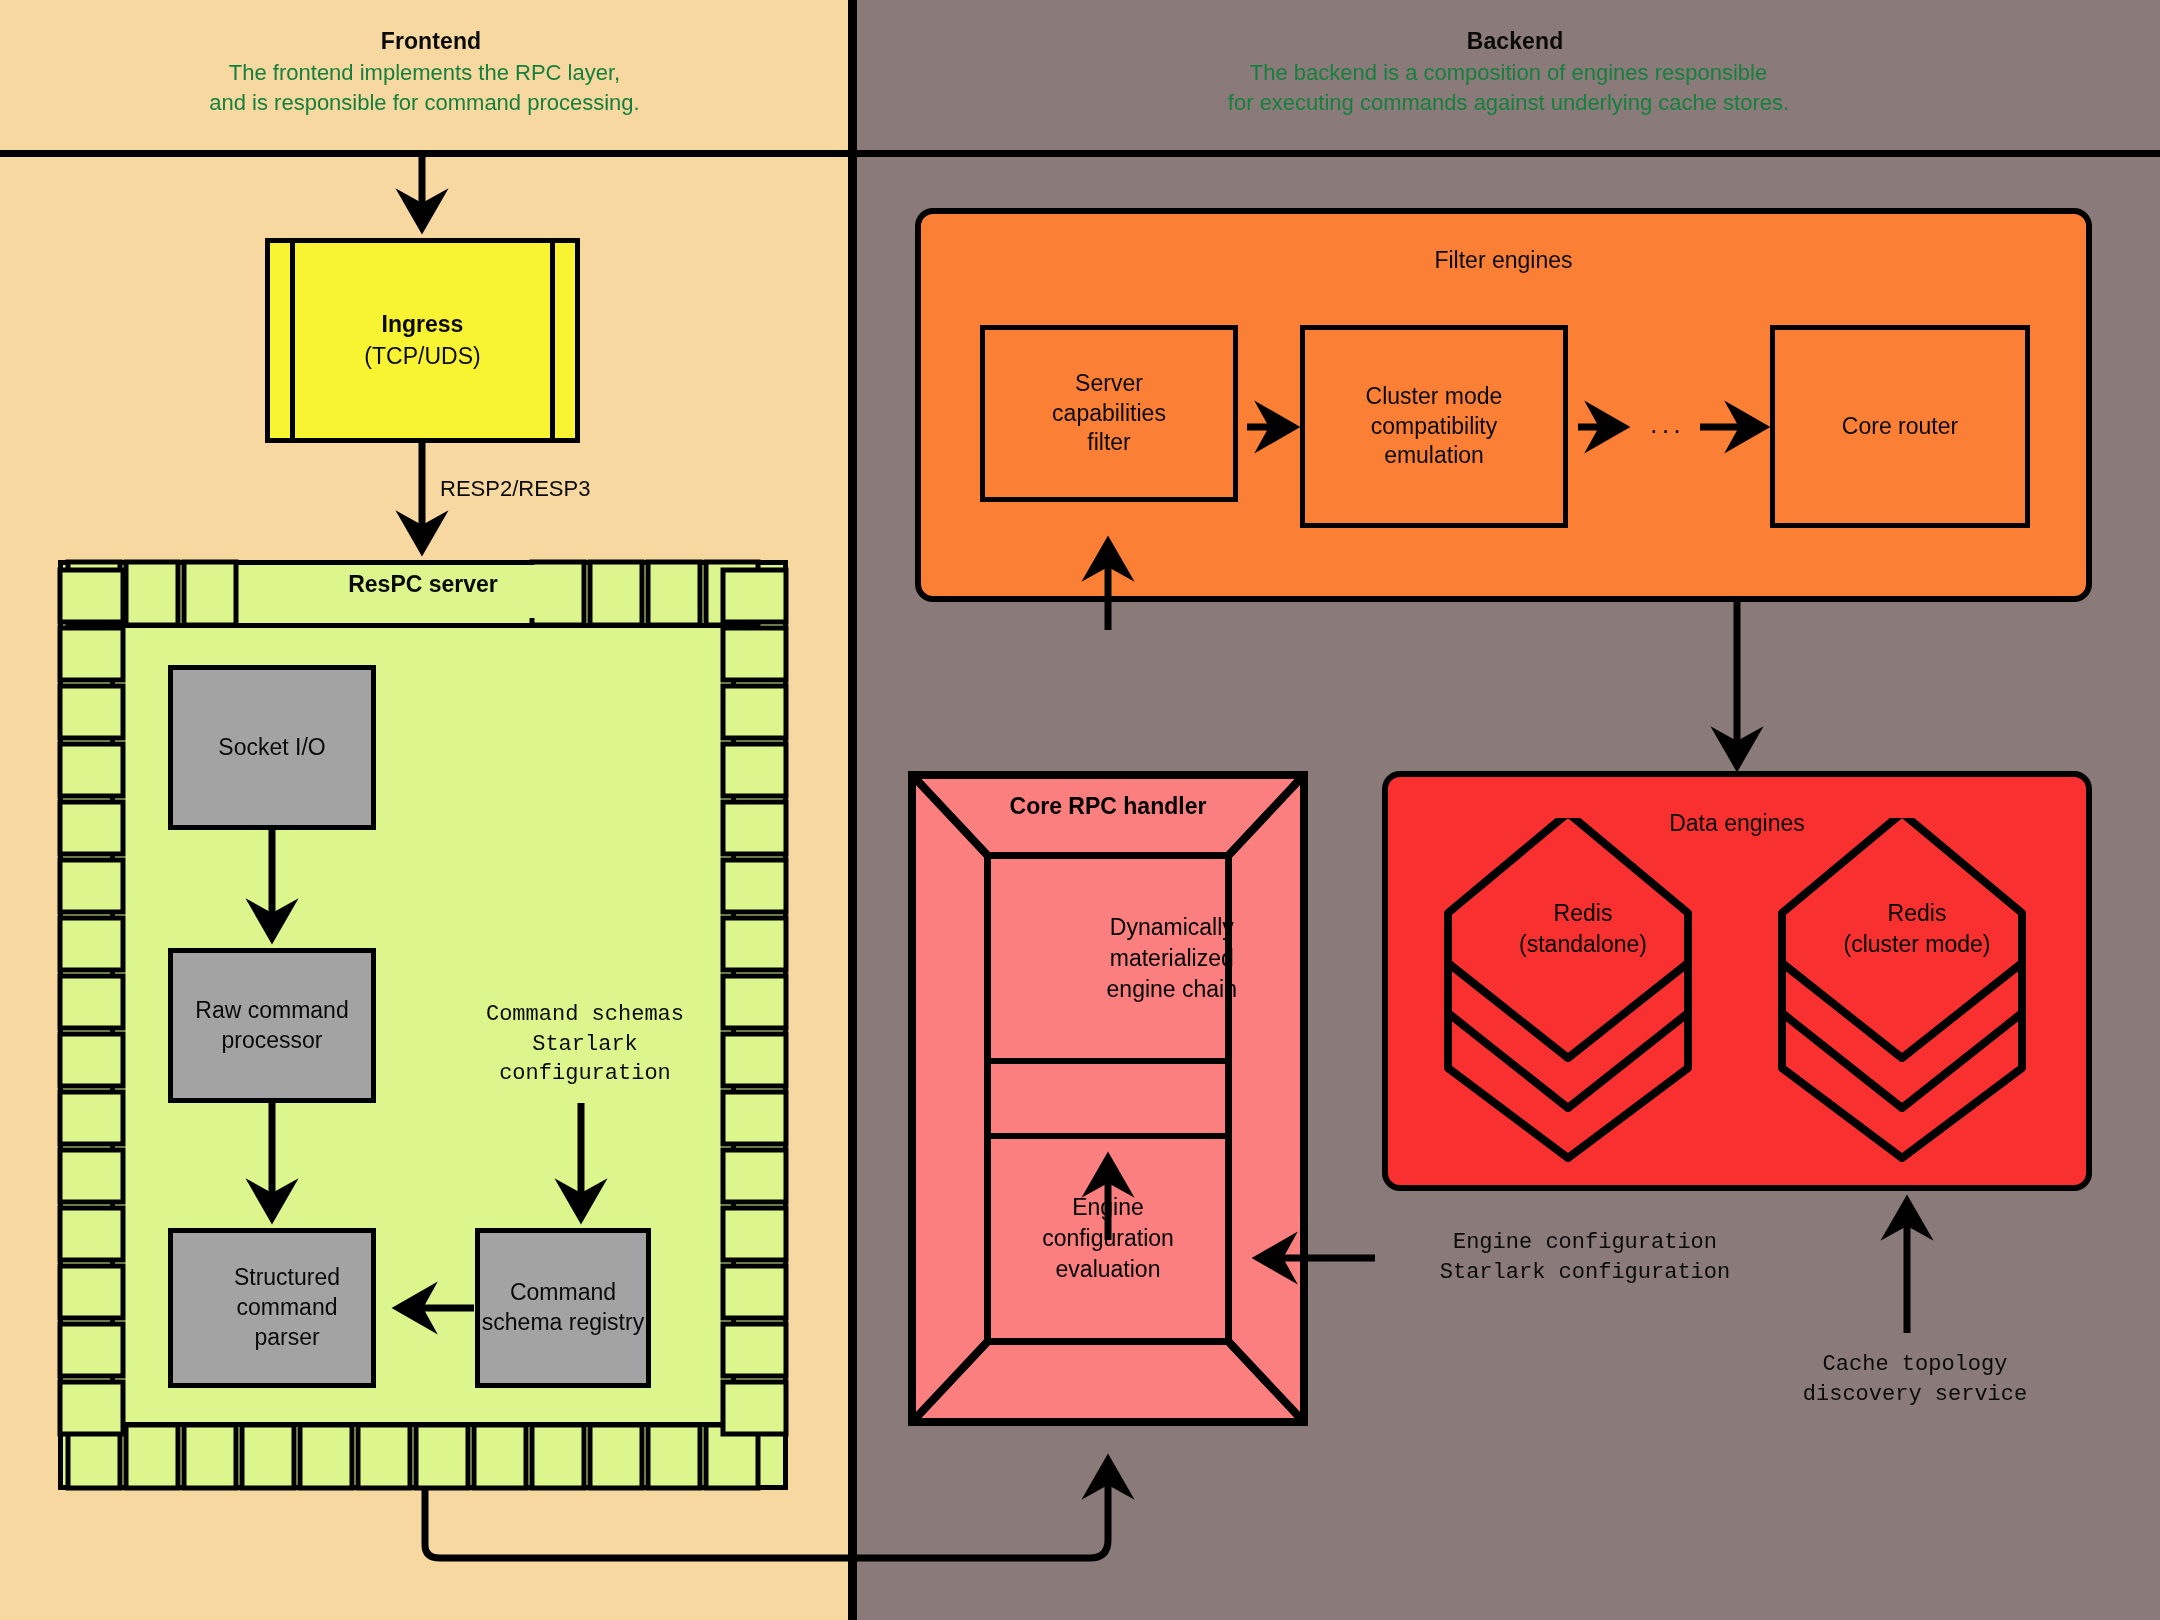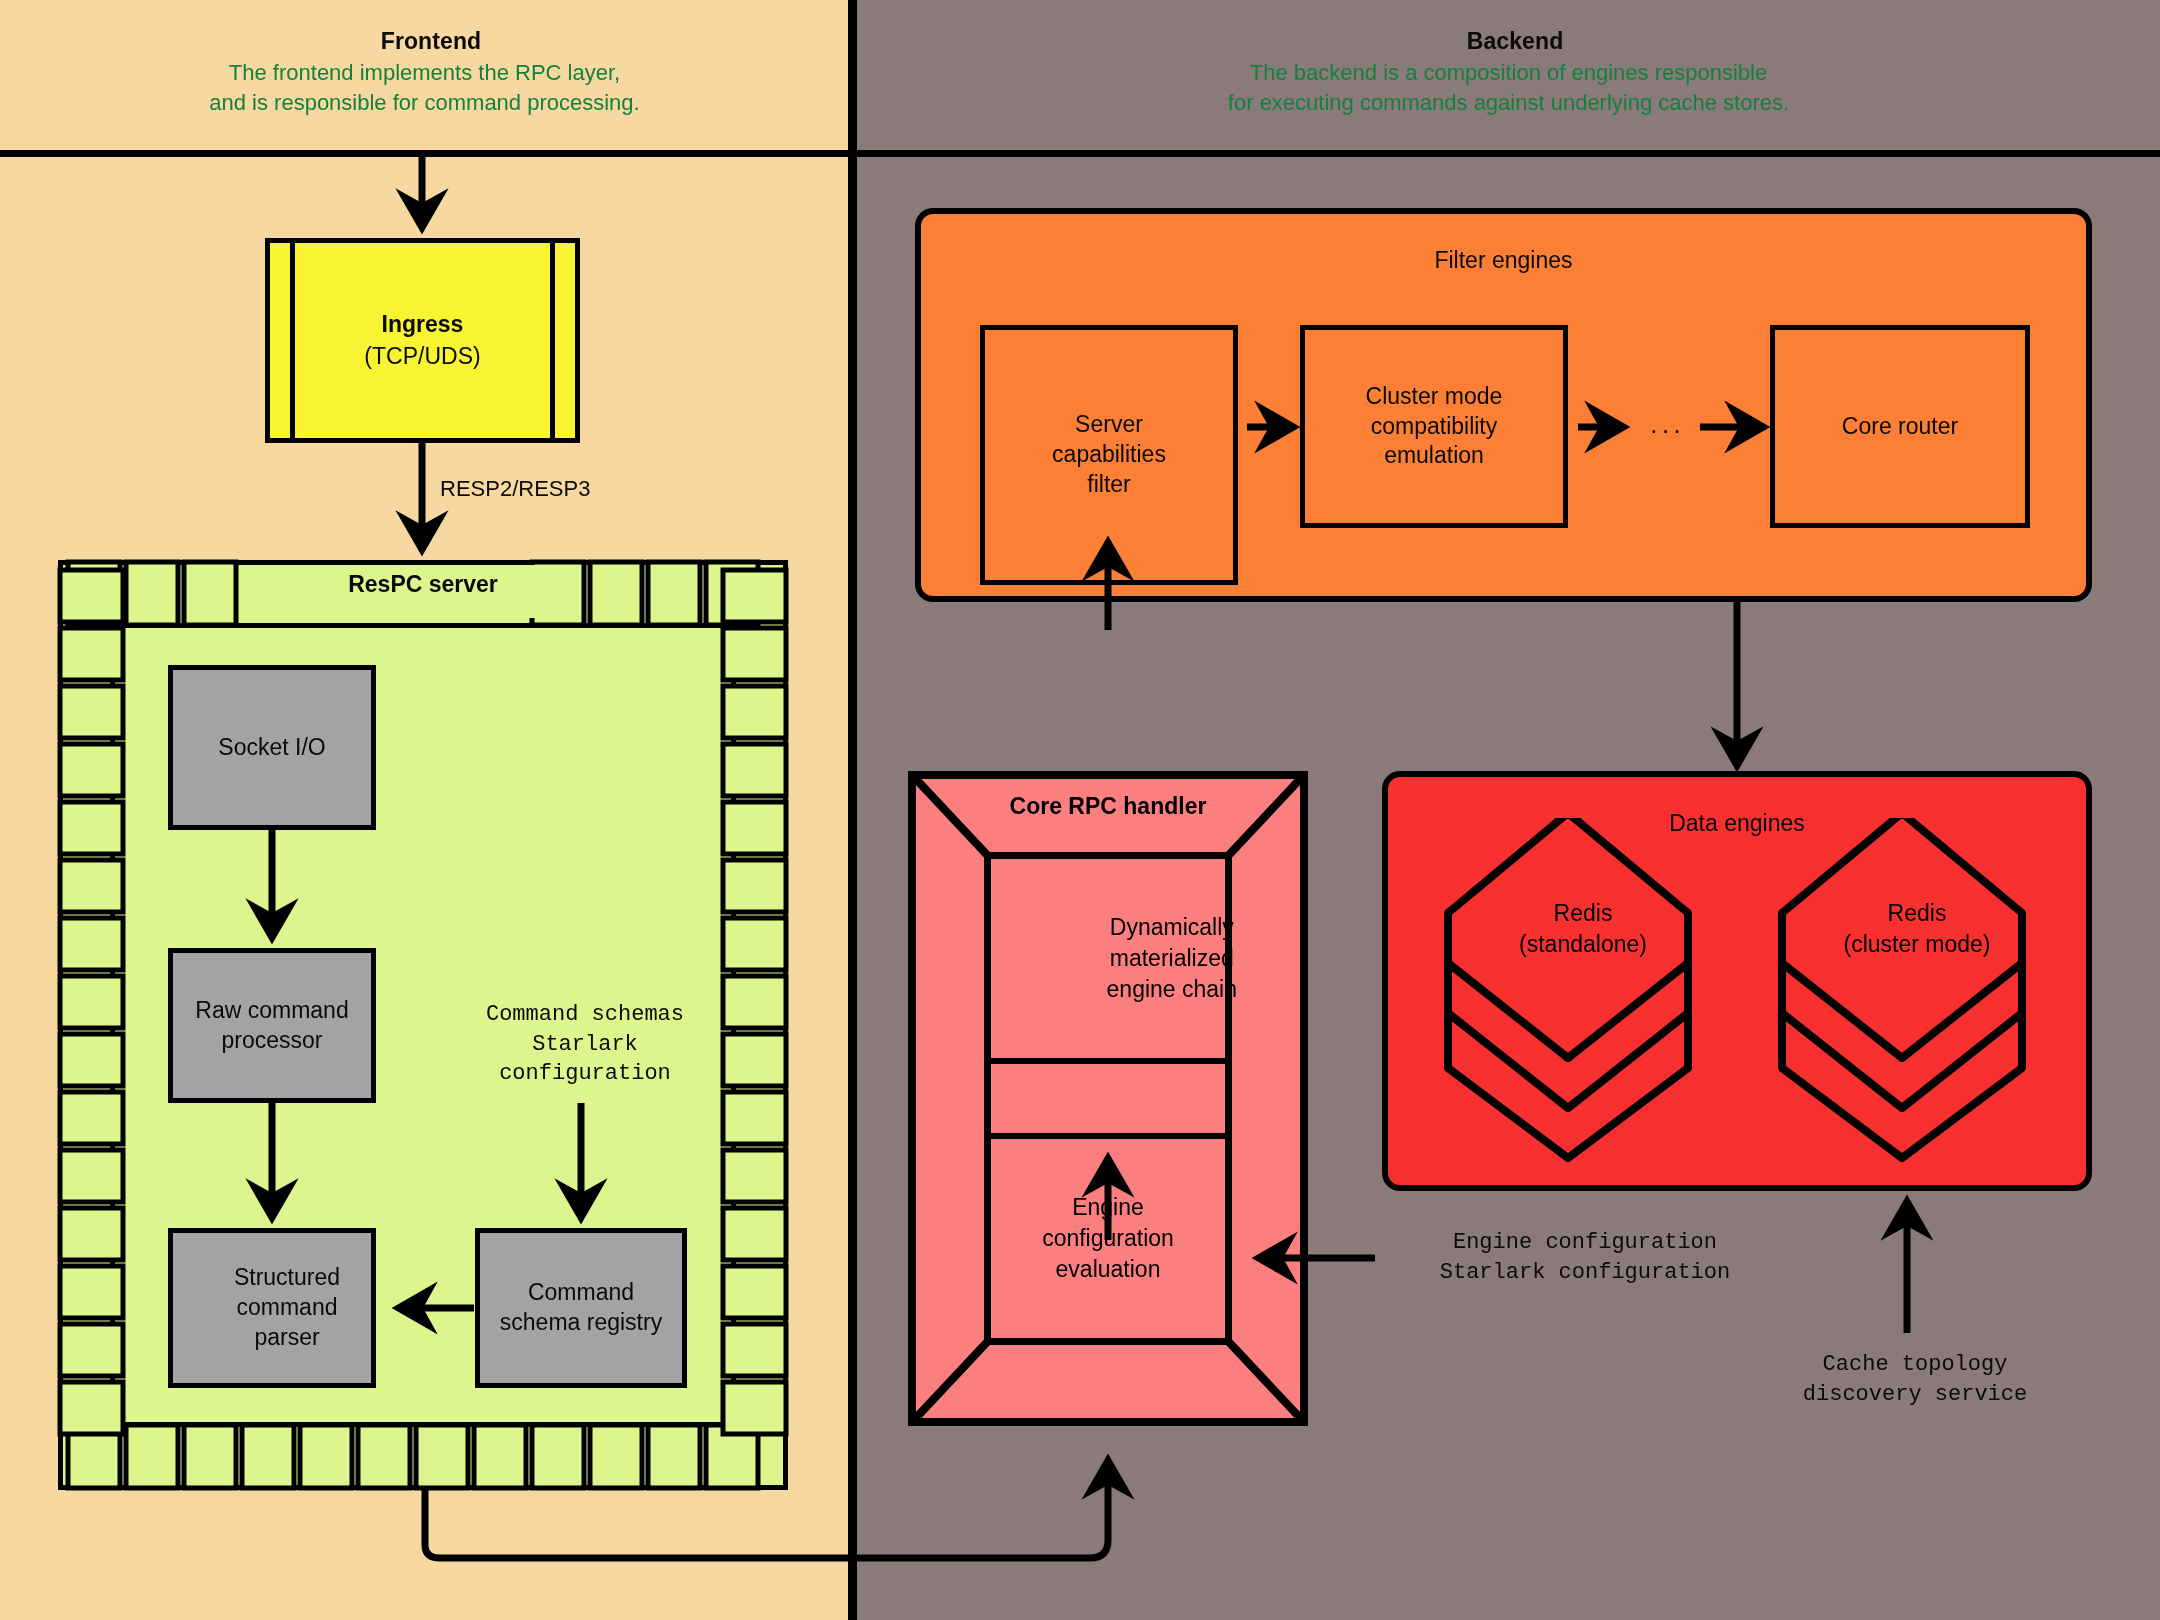--- a/index.html
+++ b/index.html
@@ -122,38 +122,38 @@
     </div>
   </div>
 
   <div class="abs node green" style="left:168px;top:1228px;width:208px;height:160px;padding-left:30px;">
     <div>
       <span>Structured</span><br>
       <span>command parser</span>
     </div>
   </div>
 
-  <div class="abs node green" style="left:475px;top:1228px;width:212px;height:160px;">
+  <div class="abs node green" style="left:475px;top:1228px;width:176px;height:160px;">
     <div>
       <span>Command</span><br>
       <span>schema registry</span>
     </div>
   </div>
 
   <div class="lbl mono" style="left:440px;top:1000px;width:290px;font-size:22px;">
     <span>Command schemas</span><br>
     <span>Starlark</span><br>
     <span>configuration</span>
   </div>
 
   <div class="abs panel orange" style="left:915px;top:208px;width:1177px;height:394px;">
     <div class="panel-title" style="top:33px;">Filter engines</div>
   </div>
 
-  <div class="abs node orange" style="left:980px;top:325px;width:258px;height:260px;">
+  <div class="abs node orange" style="left:980px;top:325px;width:258px;height:177px;">
     <div>
       <span>Server</span><br>
       <span>capabilities</span><br>
       <span>filter</span>
     </div>
   </div>
 
   <div class="abs node orange" style="left:1300px;top:325px;width:268px;height:203px;">
     <div>
       <span>Cluster mode</span><br>

